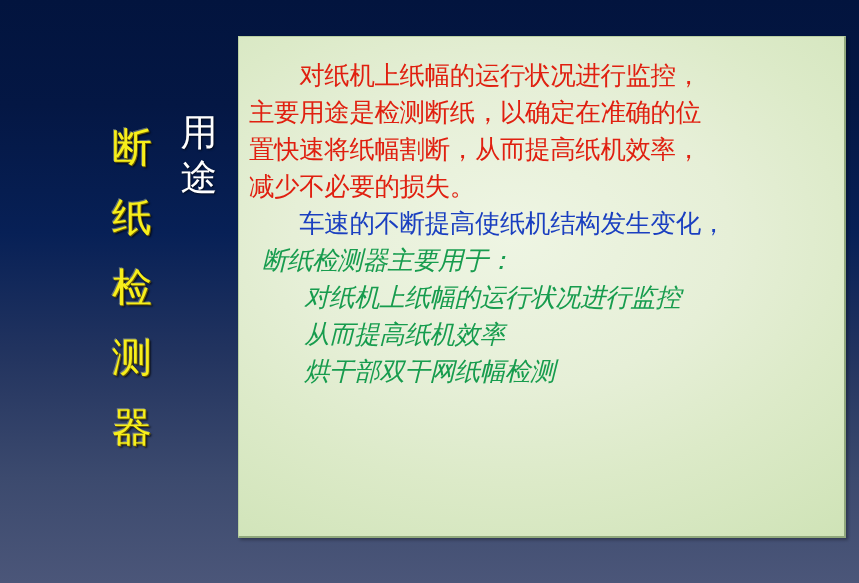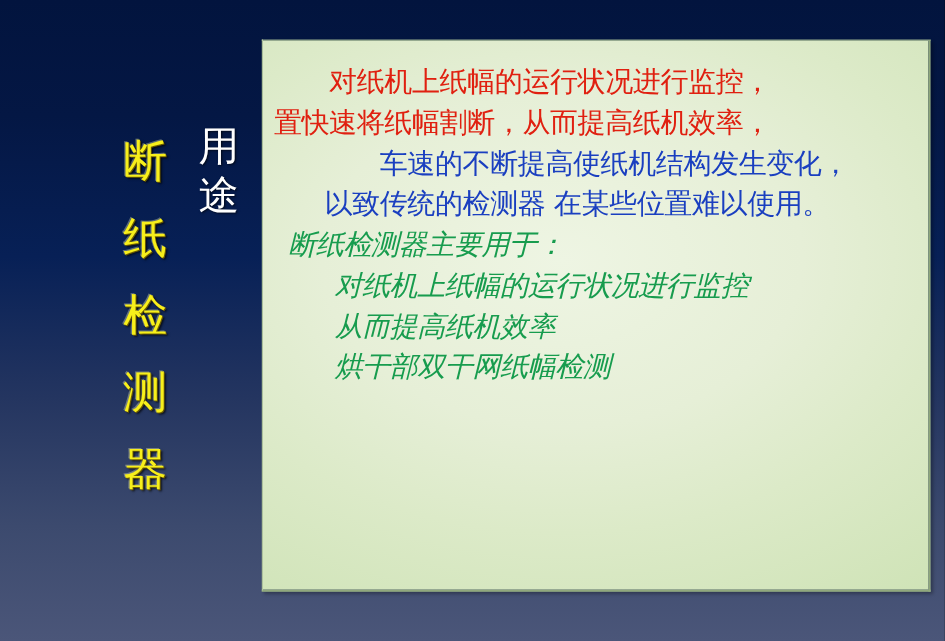--- a/index.html
+++ b/index.html
@@ -94,21 +94,21 @@
   .line {
     font-family: "DejaVu Sans", "Liberation Sans", sans-serif;
     font-size: 25.5px;
     line-height: 37px;
     white-space: pre;
     font-weight: 400;
     letter-spacing: -0.4px;
   }
 
   .line.red   { color: #e02010; }
-  .line.blue  { color: #1a3fc0; margin-left: 46px; }
+  .line.blue  { color: #1a3fc0; }
   .line.green { color: #179c4e; font-style: italic; }
   .indent-1 { padding-left: 0px; }
   .bullet-indent { padding-left: 55px; }
   .intro-indent { padding-left: 13px; }
 
   #blue-block { margin-top: 0px; }
   #green-block { margin-top: 0px; }
 </style>
 </head>
 <body>
@@ -125,26 +125,27 @@
 
   <div id="subtitle">
     <span class="st-char">用</span>
     <span class="st-char">途</span>
   </div>
 
   <div id="content-panel">
 
     <div class="para">
       <div class="line red indent-1">　　对纸机上纸幅的运行状况进行监控，</div>
+      <div class="line red indent-1">主要用途是检测断纸，以确定在准确的位</div>
       <div class="line red indent-1">置快速将纸幅割断，从而提高纸机效率，</div>
+      <div class="line red indent-1">减少不必要的损失。</div>
     </div>
 
     <div class="para" id="blue-block">
       <div class="line blue indent-1">　　车速的不断提高使纸机结构发生变化，</div>
-      <div class="line blue indent-1">以致传统的检测器 在某些位置难以使用。</div>
     </div>
 
     <div class="para" id="green-block">
       <div class="line green intro-indent">断纸检测器主要用于：</div>
       <div class="line green bullet-indent">对纸机上纸幅的运行状况进行监控</div>
       <div class="line green bullet-indent">从而提高纸机效率</div>
       <div class="line green bullet-indent">烘干部双干网纸幅检测</div>
     </div>
 
   </div>

